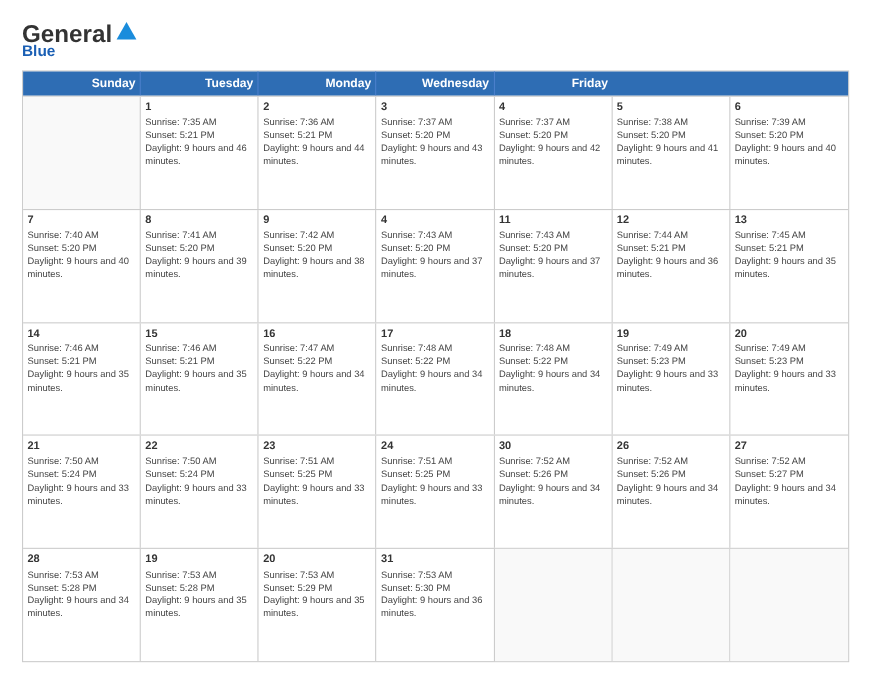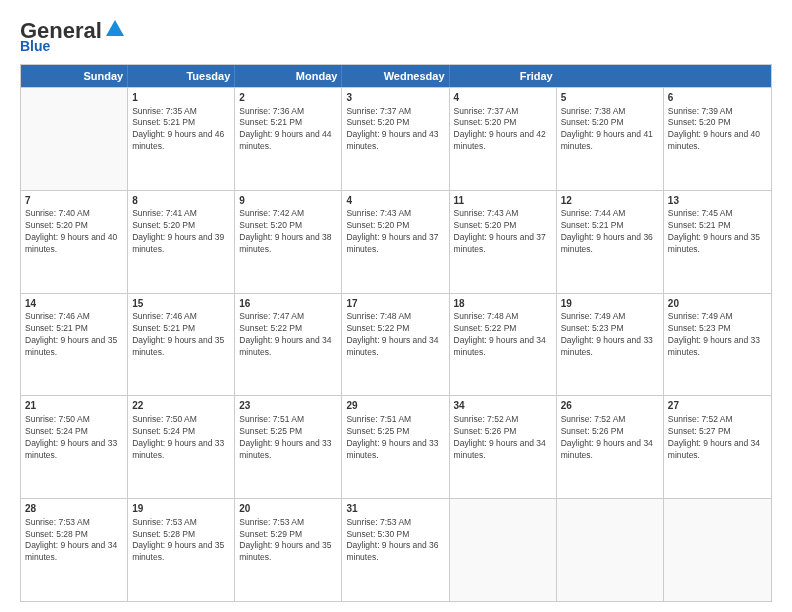--- a/index.html
+++ b/index.html
@@ -221,25 +221,25 @@
           </div>
           <div class="cal-cell">
             <div class="cell-day">22</div>
             <div class="cell-info">Sunrise: 7:50 AM<br>Sunset: 5:24 PM<br>Daylight: 9 hours and 33 minutes.</div>
           </div>
           <div class="cal-cell">
             <div class="cell-day">23</div>
             <div class="cell-info">Sunrise: 7:51 AM<br>Sunset: 5:25 PM<br>Daylight: 9 hours and 33 minutes.</div>
           </div>
           <div class="cal-cell">
-            <div class="cell-day">29</div>
+            <div class="cell-day">24</div>
             <div class="cell-info">Sunrise: 7:51 AM<br>Sunset: 5:25 PM<br>Daylight: 9 hours and 33 minutes.</div>
           </div>
           <div class="cal-cell">
-            <div class="cell-day">34</div>
+            <div class="cell-day">30</div>
             <div class="cell-info">Sunrise: 7:52 AM<br>Sunset: 5:26 PM<br>Daylight: 9 hours and 34 minutes.</div>
           </div>
           <div class="cal-cell">
             <div class="cell-day">26</div>
             <div class="cell-info">Sunrise: 7:52 AM<br>Sunset: 5:26 PM<br>Daylight: 9 hours and 34 minutes.</div>
           </div>
           <div class="cal-cell">
             <div class="cell-day">27</div>
             <div class="cell-info">Sunrise: 7:52 AM<br>Sunset: 5:27 PM<br>Daylight: 9 hours and 34 minutes.</div>
           </div>

